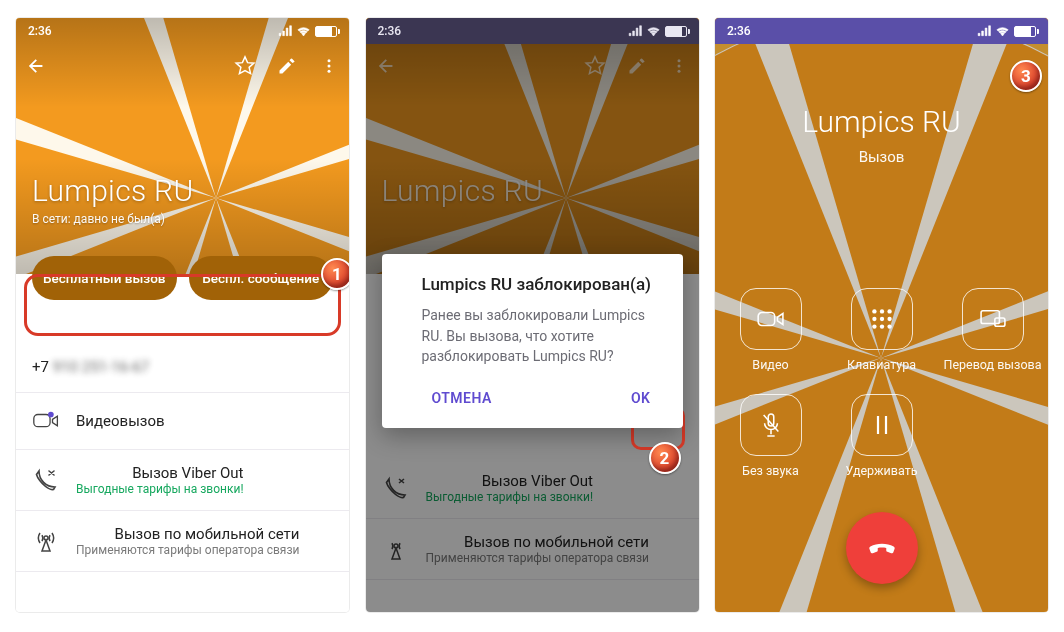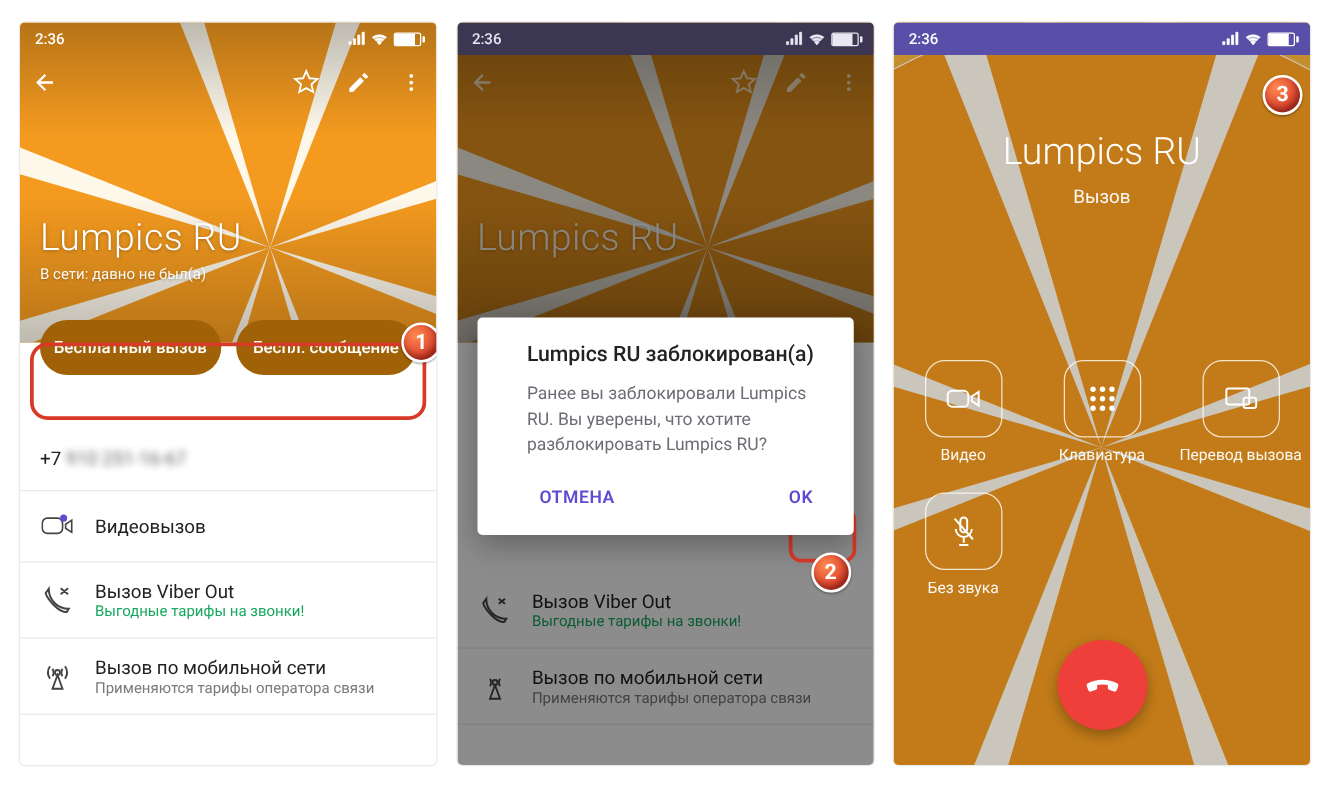--- a/index.html
+++ b/index.html
@@ -86,21 +86,21 @@
     cursor:pointer;
   }
   .highlight-red {
     position:absolute; border:3px solid #d83a28; border-radius:14px;
     pointer-events:none; z-index:60;
   }
   .p1-list { position:absolute; top:296px; left:0; right:0; bottom:0; background:#fff; }
   .p1-row { display:flex; align-items:center; padding:14px 16px; border-bottom:1px solid #eceaef; gap:16px; }
   .p1-row .ricon { width:28px; height:28px; display:flex; align-items:center; justify-content:center; color:#4a4a4a; }
   .p1-row .rtxt { display:flex; flex-direction:column; }
-  .p1-row .rtxt .main { font-size:15px; color:#222; }
+  .p1-row .rtxt .main { font-size:15px; color:#222;text-align:right; }
   .p1-row .rtxt .sub { font-size:12px; color:#7a7a7a; }
   .p1-row .rtxt .sub.green { color:#17a85f; }
   .p1-phone { font-size:15px; color:#222; padding:16px 16px; border-bottom:1px solid #eceaef; }
   .blur { filter: blur(3px); opacity:0.7; display:inline-block; }
 
   
   .p2-wrap { position:absolute; inset:0; }
   .p2-dim { position:absolute; inset:0; background:rgba(0,0,0,0.45); z-index:40; top:26px;}
   .p2-topstrip{ position:absolute; top:0;left:0;right:0;height:26px;background:#3b3652; z-index:41;}
   .dialog {
@@ -381,21 +381,21 @@
         <span class="batt">
             <i></i>
           </span>
       </div>
     </div>
 
     <div class="p2-dim"></div>
 
     <div class="dialog">
       <div class="dlg-title">Lumpics RU заблокирован(а)</div>
-      <div class="dlg-body">Ранее вы заблокировали Lumpics RU. Вы уверены, что хотите разблокировать Lumpics RU?</div>
+      <div class="dlg-body">Ранее вы заблокировали Lumpics RU. Вы вызова, что хотите разблокировать Lumpics RU?</div>
       <div class="dlg-actions">
         <span class="dlg-btn">ОТМЕНА</span>
         <span class="dlg-btn">OK</span>
       </div>
     </div>
 
     <div class="highlight-red" style="right:14px; top:388px; width:54px; height:44px; border-radius:10px;"></div>
     <div class="step-badge" style="right:18px; top:424px;">2</div>
   </div>
 </div>
@@ -469,20 +469,29 @@
       <div class="p3-cell">
         <div class="p3-circle">
             <svg width="22" height="26" viewBox="0 0 24 28" fill="none" stroke="currentColor" stroke-width="1.7">
               <rect x="9" y="2" width="6" height="13" rx="3"></rect>
               <path d="M5 12a7 7 0 0014 0M12 19v5M8 26h8"></path>
               <line x1="4" y1="3" x2="20" y2="21"></line>
             </svg>
           </div>
         <span class="lbl">Без звука</span>
       </div>
+      <div class="p3-cell">
+        <div class="p3-circle">
+            <svg width="18" height="22" viewBox="0 0 18 22" fill="none" stroke="currentColor" stroke-width="2.2">
+              <line x1="5" y1="2" x2="5" y2="20"></line>
+              <line x1="13" y1="2" x2="13" y2="20"></line>
+            </svg>
+          </div>
+        <span class="lbl">Удерживать</span>
+      </div>
     </div>
 
     <div class="hangup">
       <svg width="34" height="34" viewBox="0 0 24 24">
           <path d="M12 9C9 9 6.2 9.7 3.8 11c-.6.3-.9 1-.7 1.6l.9 2.4c.2.6.9.9 1.5.7l2.7-1c.5-.2.8-.7.8-1.2V12c1-.2 2-.3 3-.3s2 .1 3 .3v1.5c0 .5.3 1 .8 1.2l2.7 1c.6.2 1.3-.1 1.5-.7l.9-2.4c.2-.6-.1-1.3-.7-1.6C17.8 9.7 15 9 12 9z" fill="#fff"></path>
         </svg>
     </div>
 
     <div class="step-badge" style="right:6px; top:42px;">3</div>
   </div>

